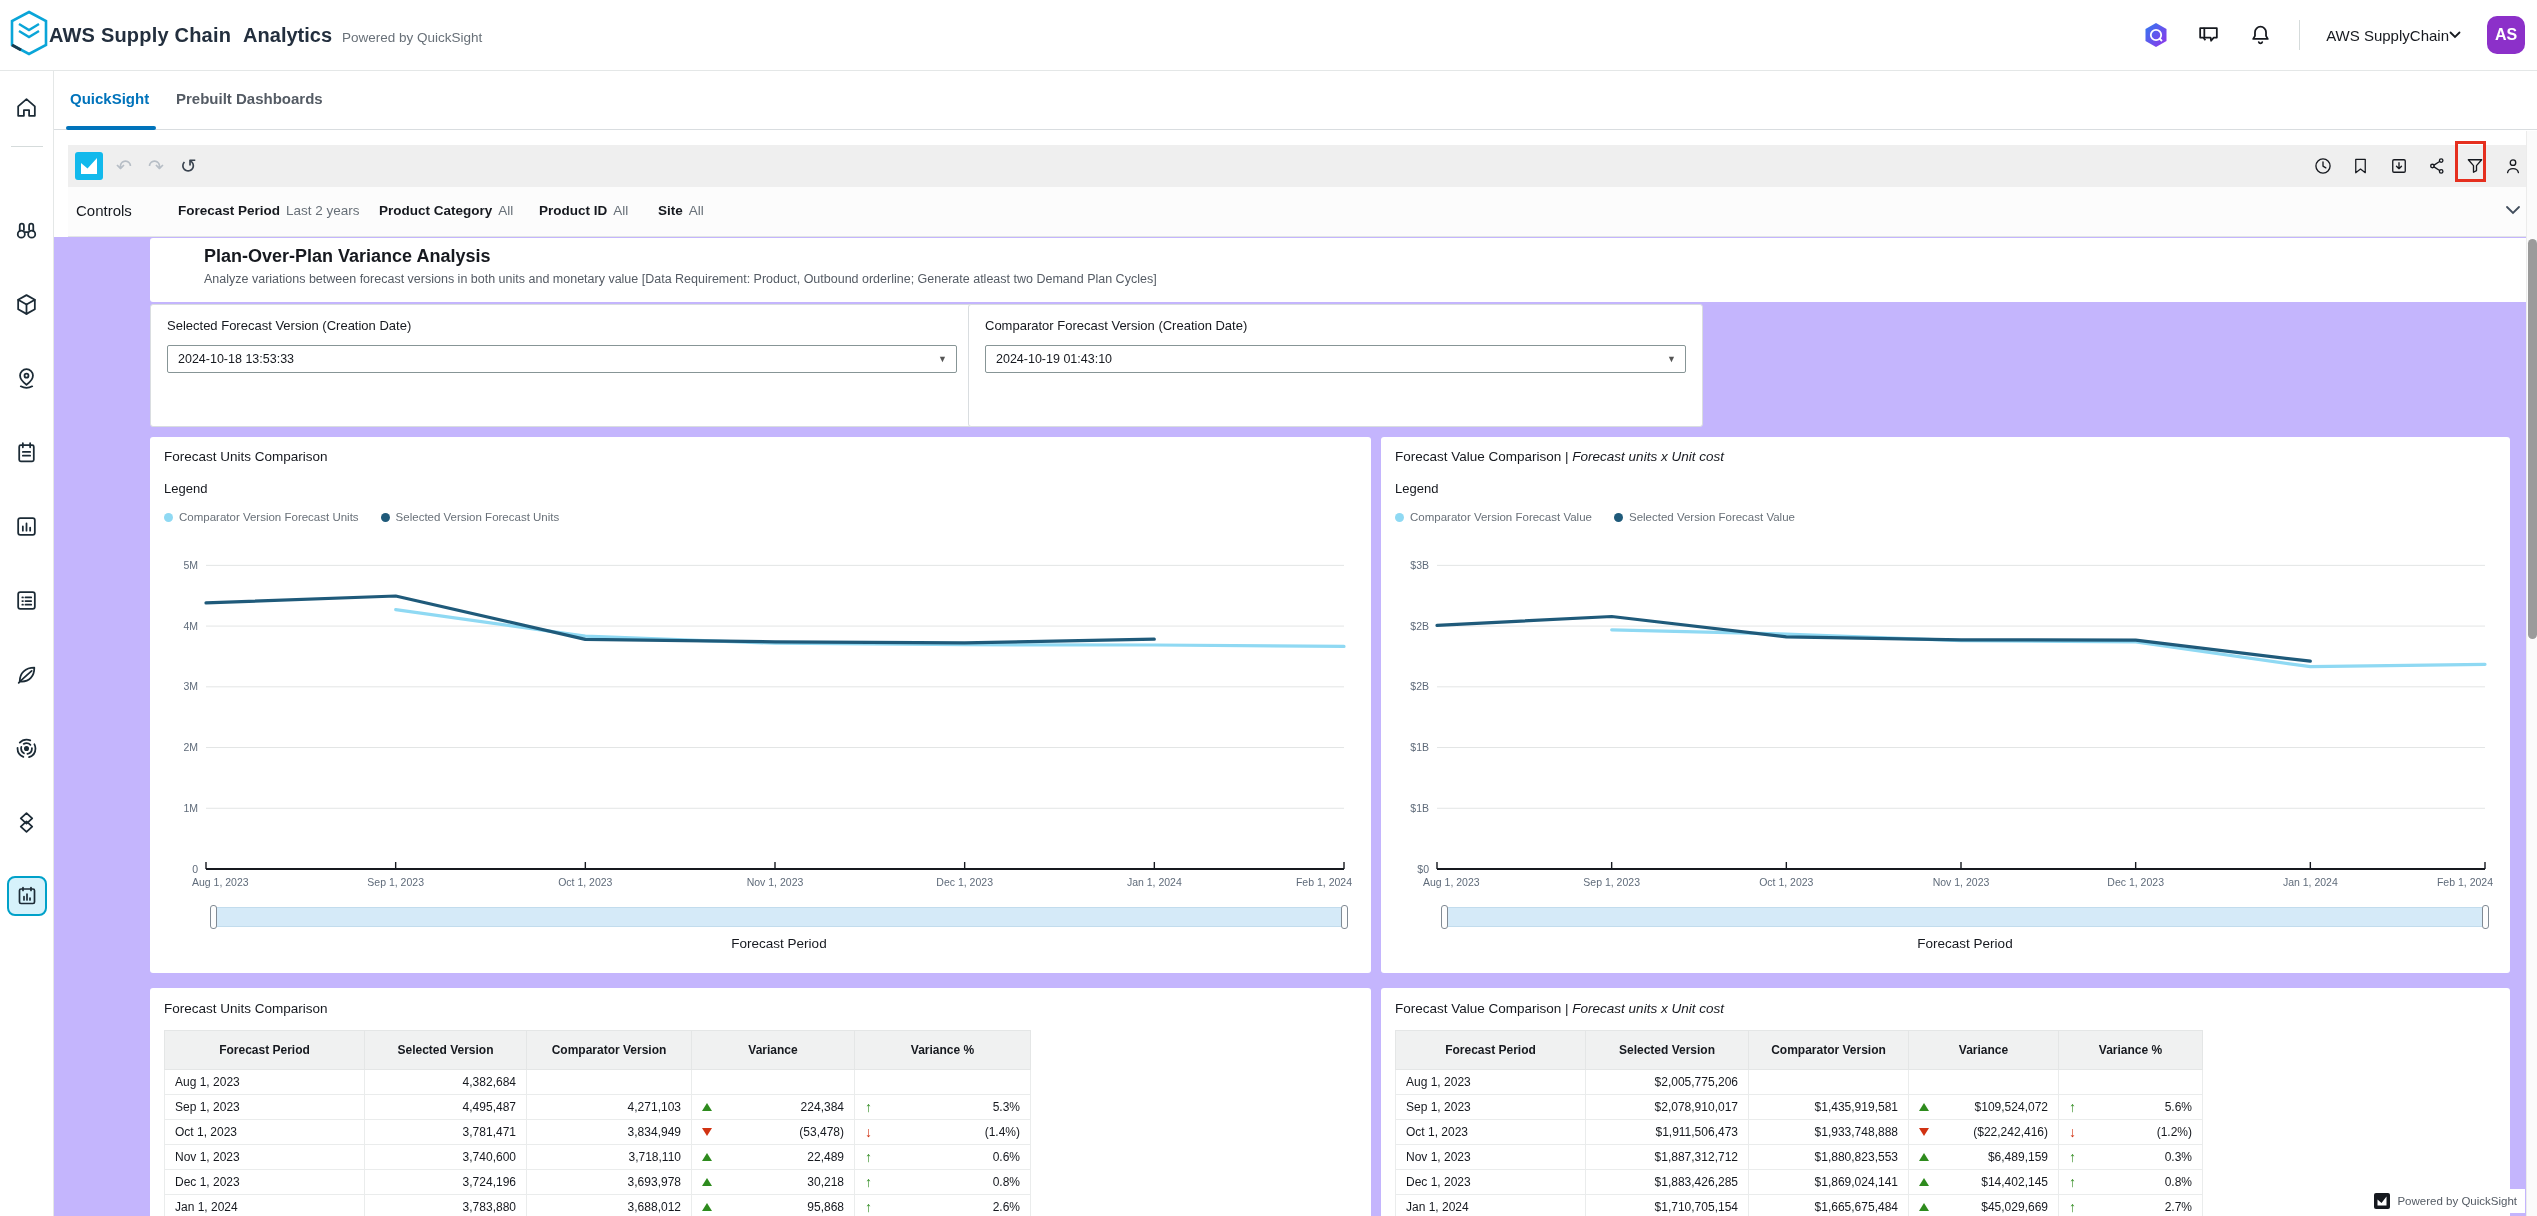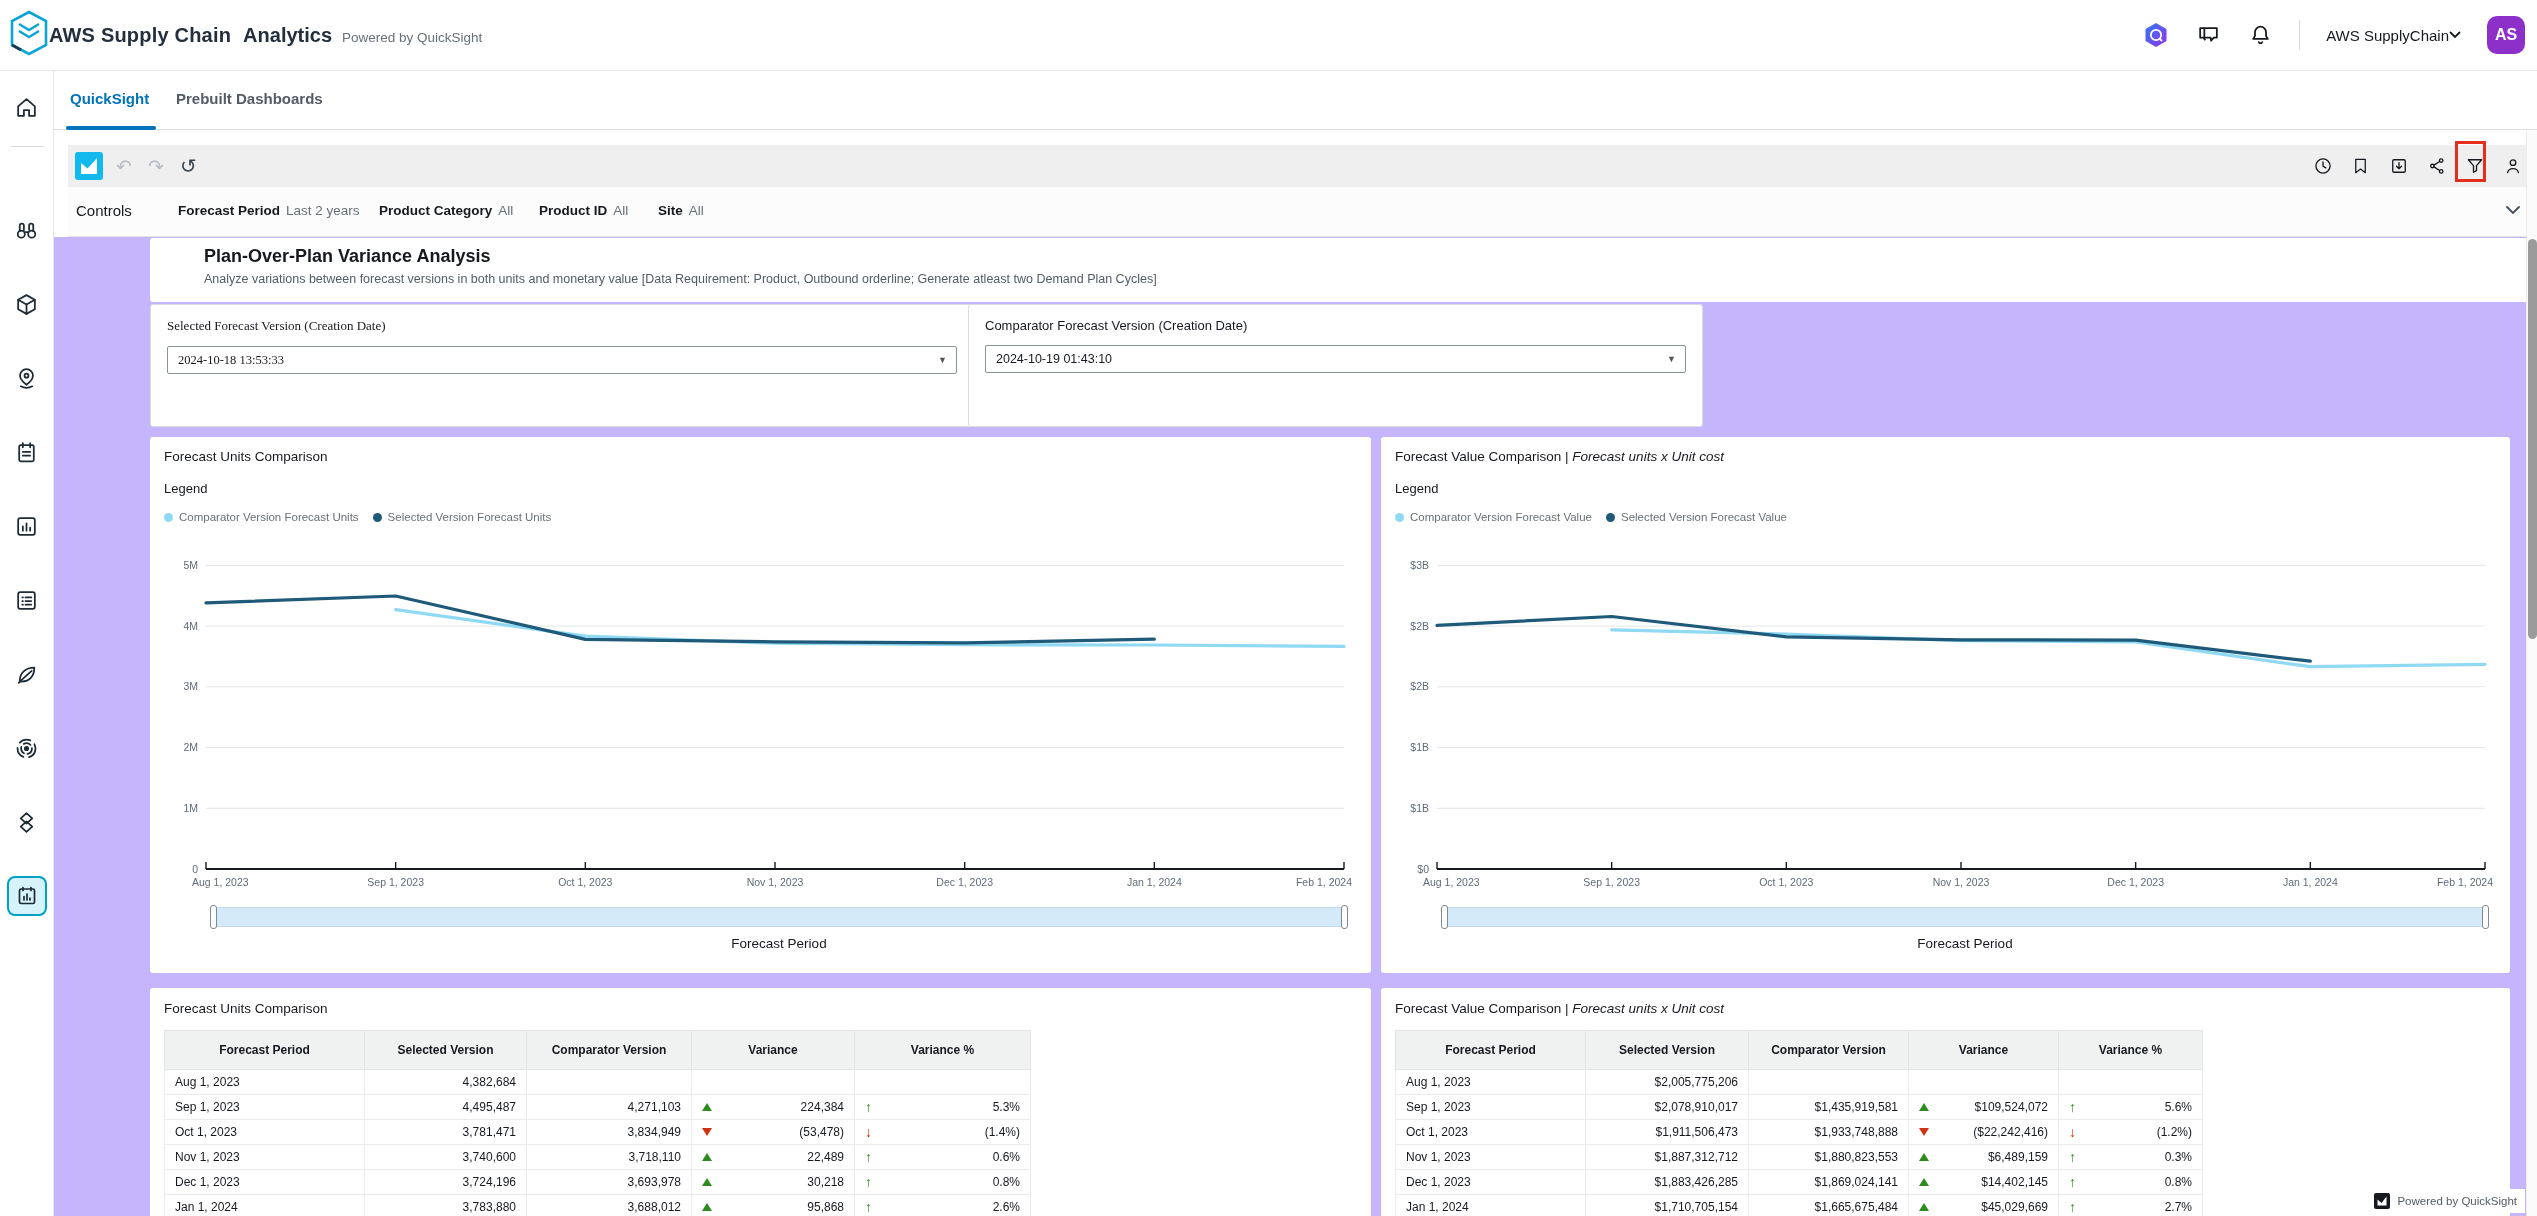--- a/index.html
+++ b/index.html
@@ -63,35 +63,35 @@
   .controls-collapse { position:absolute; right:16px; top:14px; cursor:pointer; }
 
   
   .dash-bg { position:absolute; left:54px; right:0; top:237px; bottom:0; background:#c4b5fd; }
   .card { position:absolute; background:#fff; border-radius:3px; }
   .title-card { left:96px; top:1px; width:2424px; height:64px; padding:8px 0 0 54px; }
   .sheet-title { font-size:18px; font-weight:bold; color:#16191f; }
   .sheet-subtitle { font-size:12.5px; color:#545b64; margin-top:5px; }
 
   .sel-card { top:67px; height:123px; border:1px solid #d9dde0; padding:13px 16px; }
-  .sel-card-1 { left:96px; width:824px;font-family:Liberation Serif, serif; }
+  .sel-card-1 { left:96px; width:824px; }
   .sel-card-2 { left:914px; width:735px; }
   .sel-label { font-size:13px; color:#16191f; }
   .sel-box { position:relative; margin-top:12px; height:28px; border:1px solid #879596; border-radius:2px;
     background:#fff; display:flex; align-items:center; padding:0 26px 0 10px; cursor:pointer; }
   .sel-value { font-size:12.5px; color:#16191f; }
   .sel-caret { position:absolute; right:9px; top:8px; font-size:9px; color:#555; }
 
   .chart-card { top:200px; height:536px; padding:12px 0 0 14px; }
   .chart-card-1 { left:96px; width:1221px; }
   .chart-card-2 { left:1327px; width:1129px; }
   .card-title { font-size:13.5px; color:#16191f; }
   .card-title em { font-style:italic; }
   .legend-title { font-size:13px; color:#16191f; margin-top:17px; }
-  .legend-row { display:flex; gap:14px; margin-top:15px; }
+  .legend-row { display:flex; gap:22px; margin-top:15px; }
   .legend-item { display:flex; align-items:center; gap:6px; font-size:11.5px; color:#687078; }
   .legend-dot { width:9px; height:9px; border-radius:50%; }
   .chart-svg { display:block; margin-top:4px; }
   .slider { position:relative; height:20px; background:#d5eaf8; border:1px solid #c2dced; margin-top:2px; }
   .sl-h { position:absolute; top:-3px; width:7px; height:24px; background:#fdfdfd; border:1px solid #818a94;
     border-radius:3px; cursor:ew-resize; }
   .sl-h.left { left:-3px; } .sl-h.right { right:-3px; }
   .xaxis-label { text-align:center; font-size:13.5px; color:#16191f; margin-top:9px; }
 
   .table-card { top:751px; height:410px; padding:13px 0 0 14px; }

